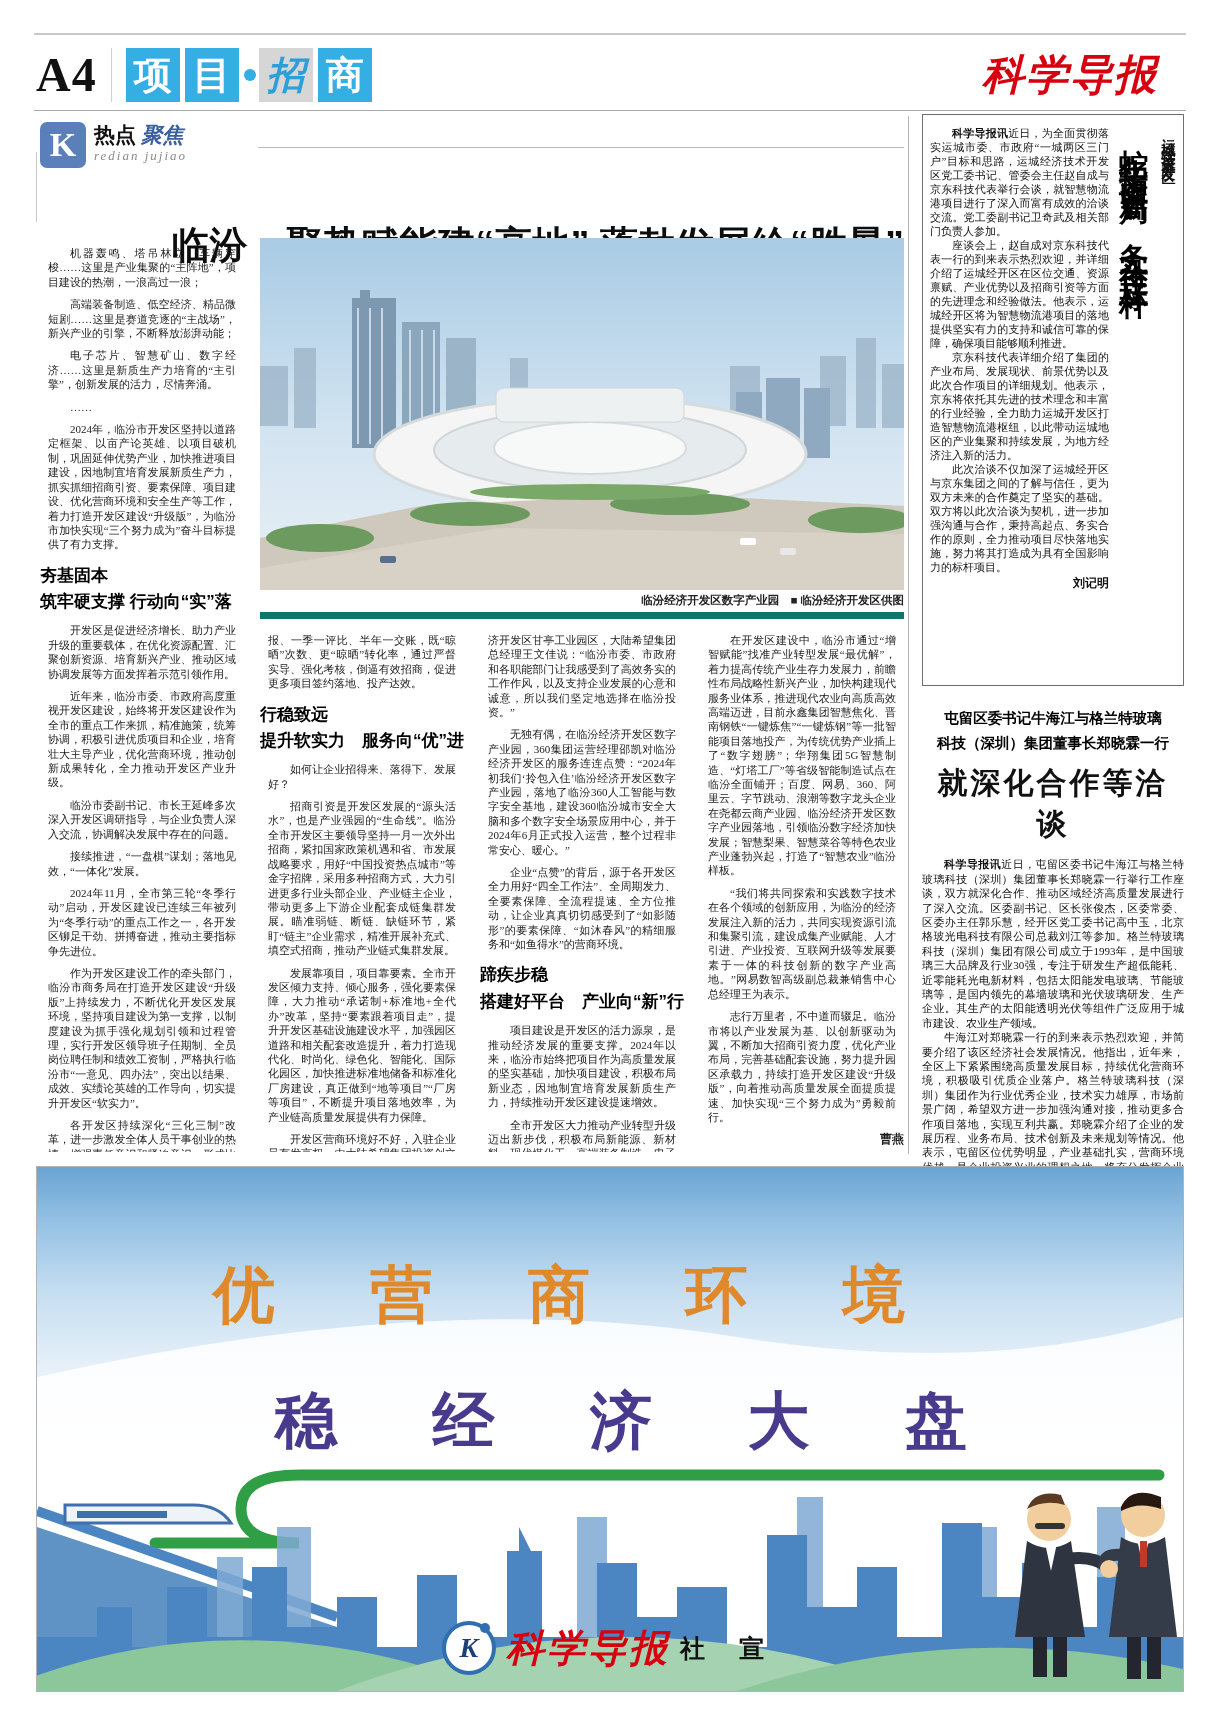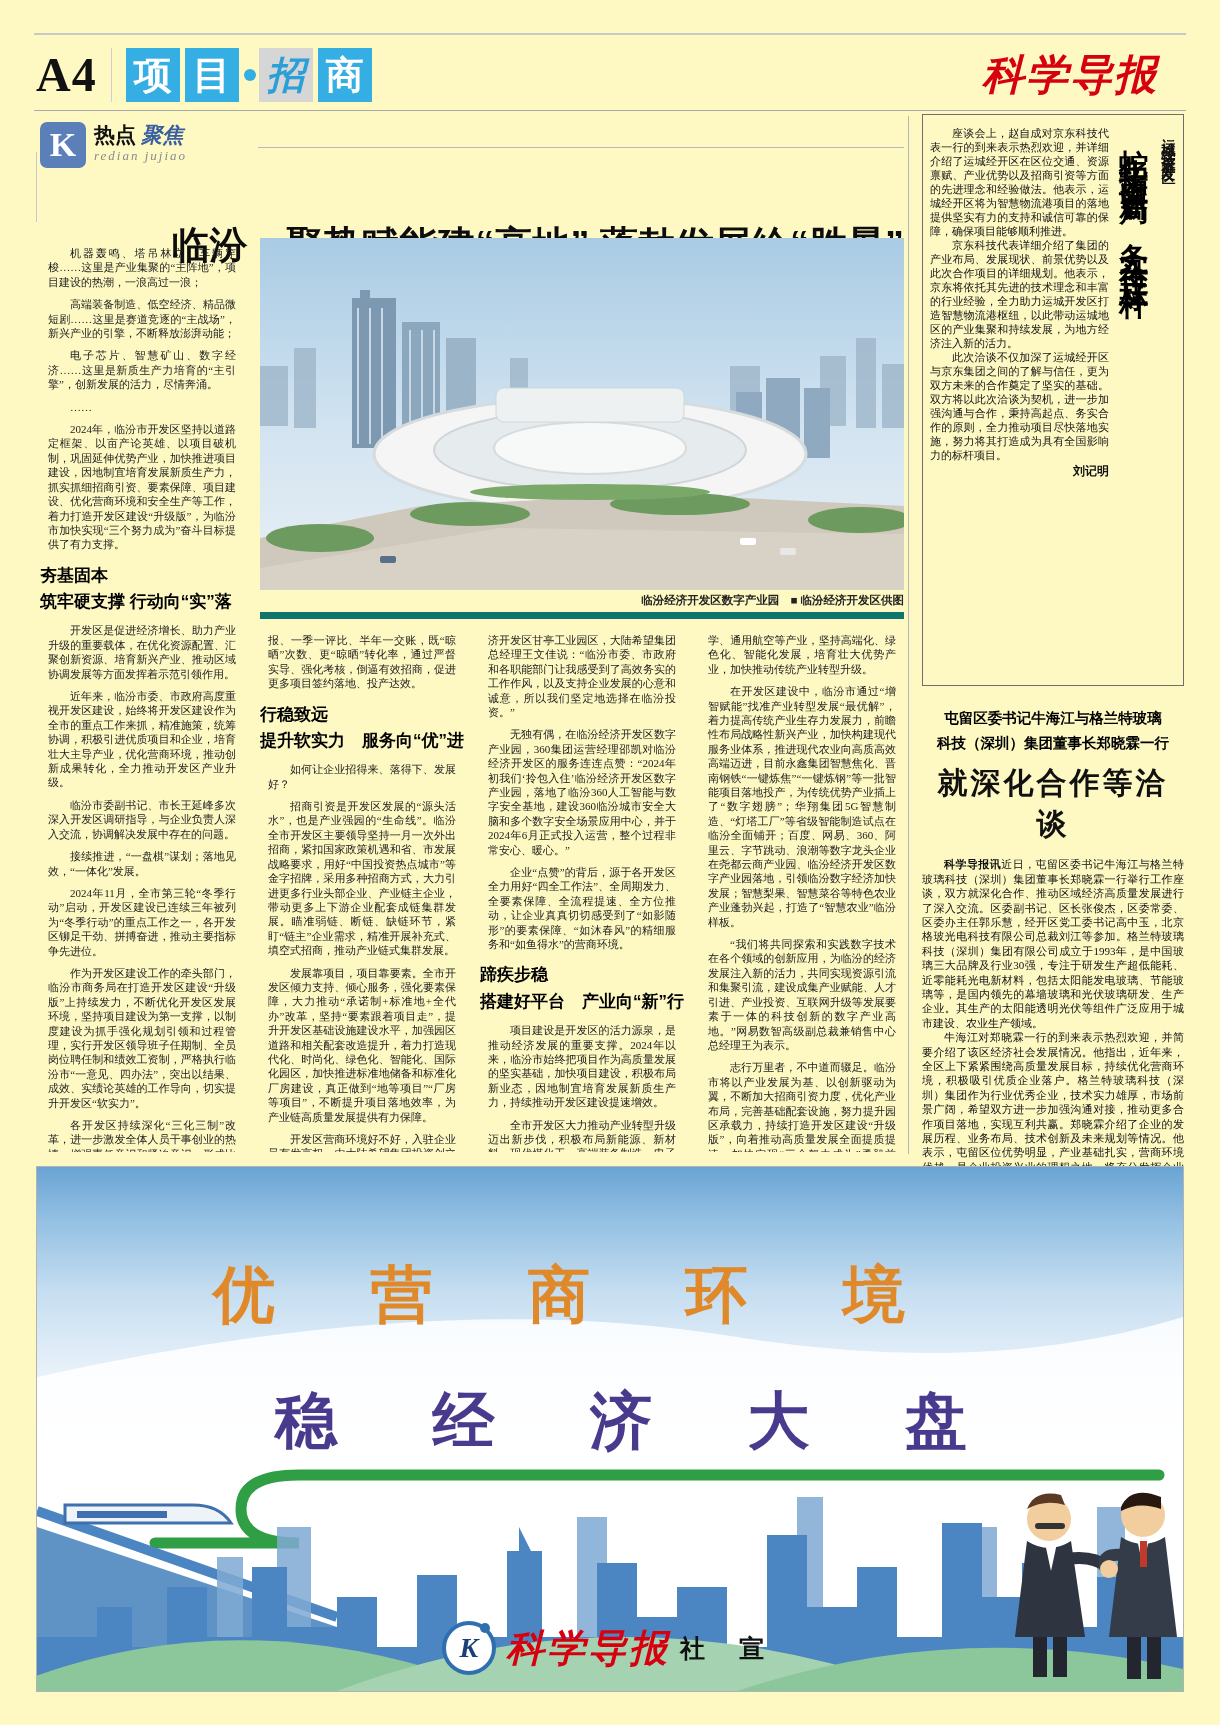--- a/index.html
+++ b/index.html
@@ -1,16 +1,16 @@
 <!DOCTYPE html>
 <html><head>
 <meta charset="utf-8">
 <style>
   html,body{margin:0;padding:0;background:#e9e9e6;}
-  #page{position:relative;width:1220px;height:1725px;margin:0 auto;background:#fef9c3;
+  #page{position:relative;width:1220px;height:1725px;margin:0 auto;background:#ffffff;
         font-family:"Liberation Serif", serif;color:#111;overflow:hidden;}
 
   
   .top-rule{position:absolute;left:34px;right:34px;top:33px;border-top:2px solid #c9c9c9;}
   .header{position:absolute;left:36px;right:36px;top:42px;height:66px;display:flex;align-items:center;}
   .pageno{font-size:48px;font-weight:700;letter-spacing:1px;line-height:1;}
   .hdr-div{width:1px;height:54px;background:#cfcfcf;margin:0 14px;}
   .sec-boxes{display:flex;align-items:center;}
   .sec-box{width:54px;height:54px;margin-right:5px;display:flex;align-items:center;justify-content:center;
            background:#35aee3;color:#fff;font-size:38px;font-weight:700;font-family:"Liberation Sans",sans-serif;}
@@ -229,35 +229,35 @@
           <p>企业“点赞”的背后，源于各开发区全力用好“四全工作法”、全周期发力、全要素保障、全流程提速、全方位推动，让企业真真切切感受到了“如影随形”的要素保障、“如沐春风”的精细服务和“如鱼得水”的营商环境。</p>
           <div class="sh">
             <div class="s1">蹄疾步稳</div>
             <div class="s2">搭建好平台　产业向“新”行</div>
           </div>
           <p>项目建设是开发区的活力源泉，是推动经济发展的重要支撑。2024年以来，临汾市始终把项目作为高质量发展的坚实基础，加快项目建设，积极布局新业态，因地制宜培育发展新质生产力，持续推动开发区建设提速增效。</p>
           <p>全市开发区大力推动产业转型升级迈出新步伐，积极布局新能源、新材料、现代煤化工、高端装备制造、电子信息、生命科</p>
         </div>
 
         <div class="col">
-          <p class="noind">学、通用航空等产业，坚持高端化、绿色化、智能化发展，培育壮大优势产业，加快推动传统产业转型升级。</p>
           <p>在开发区建设中，临汾市通过“增智赋能”找准产业转型发展“最优解”，着力提高传统产业生存力发展力，前瞻性布局战略性新兴产业，加快构建现代服务业体系，推进现代农业向高质高效高端迈进，目前永鑫集团智慧焦化、晋南钢铁“一键炼焦”“一键炼钢”等一批智能项目落地投产，为传统优势产业插上了“数字翅膀”；华翔集团5G智慧制造、“灯塔工厂”等省级智能制造试点在临汾全面铺开；百度、网易、360、阿里云、字节跳动、浪潮等数字龙头企业在尧都云商产业园、临汾经济开发区数字产业园落地，引领临汾数字经济加快发展；智慧梨果、智慧菜谷等特色农业产业蓬勃兴起，打造了“智慧农业”临汾样板。</p>
           <p>“我们将共同探索和实践数字技术在各个领域的创新应用，为临汾的经济发展注入新的活力，共同实现资源引流和集聚引流，建设成集产业赋能、人才引进、产业投资、互联网升级等发展要素于一体的科技创新的数字产业高地。”网易数智高级副总裁兼销售中心总经理王为表示。</p>
           <p>志行万里者，不中道而辍足。临汾市将以产业发展为基、以创新驱动为翼，不断加大招商引资力度，优化产业布局，完善基础配套设施，努力提升园区承载力，持续打造开发区建设“升级版”，向着推动高质量发展全面提质提速、加快实现“三个努力成为”勇毅前行。</p>
           <div class="byline">曹燕</div>
         </div>
       </div>
     </div>
   </div>
 
   <div class="v-div"></div>
   <div class="sidebar">
 
     <div class="sb-box">
       <div class="sb-body">
+        <p><b>科学导报讯</b><span>近日，为全面贯彻落实运城市委、市政府“一城两区三门户”目标和思路，运城经济技术开发区党工委书记、管委会主任赵自成与京东科技代表举行会谈，就智慧物流港项目进行了深入而富有成效的洽谈交流。党工委副书记卫奇武及相关部门负责人参加。</span></p>
         <p>座谈会上，赵自成对京东科技代表一行的到来表示热烈欢迎，并详细介绍了运城经开区在区位交通、资源禀赋、产业优势以及招商引资等方面的先进理念和经验做法。他表示，运城经开区将为智慧物流港项目的落地提供坚实有力的支持和诚信可靠的保障，确保项目能够顺利推进。</p>
         <p>京东科技代表详细介绍了集团的产业布局、发展现状、前景优势以及此次合作项目的详细规划。他表示，京东将依托其先进的技术理念和丰富的行业经验，全力助力运城开发区打造智慧物流港枢纽，以此带动运城地区的产业集聚和持续发展，为地方经济注入新的活力。</p>
         <p>此次洽谈不仅加深了运城经开区与京东集团之间的了解与信任，更为双方未来的合作奠定了坚实的基础。双方将以此次洽谈为契机，进一步加强沟通与合作，秉持高起点、务实合作的原则，全力推动项目尽快落地实施，努力将其打造成为具有全国影响力的标杆项目。</p>
         <div class="byline">刘记明</div>
       </div>
       <div class="sb-head-v">蛇年招商谋新局　务实合作立标杆</div>
       <div class="sb-kick-v">运城经济技术开发区</div>
     </div>
 
     <div class="sb2">

